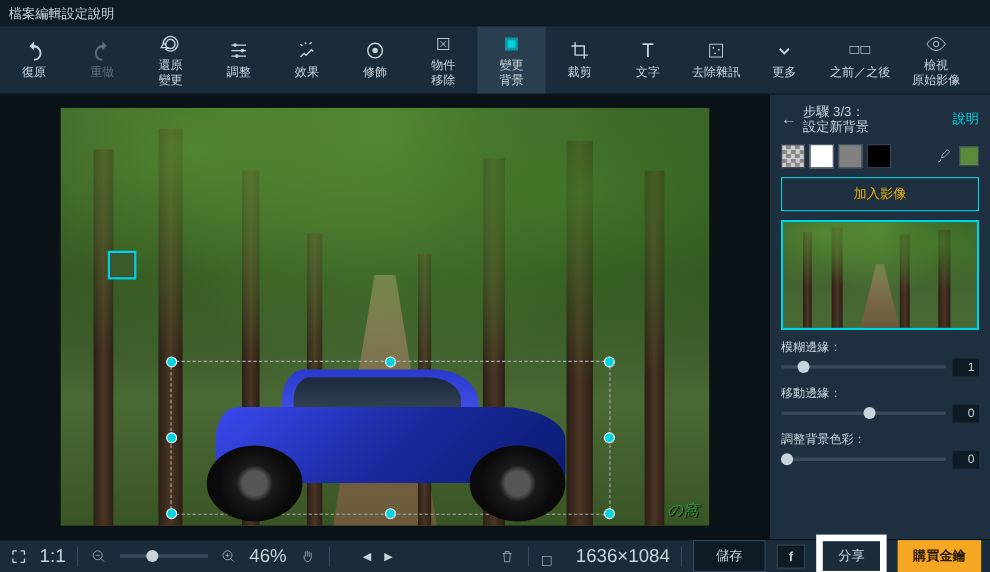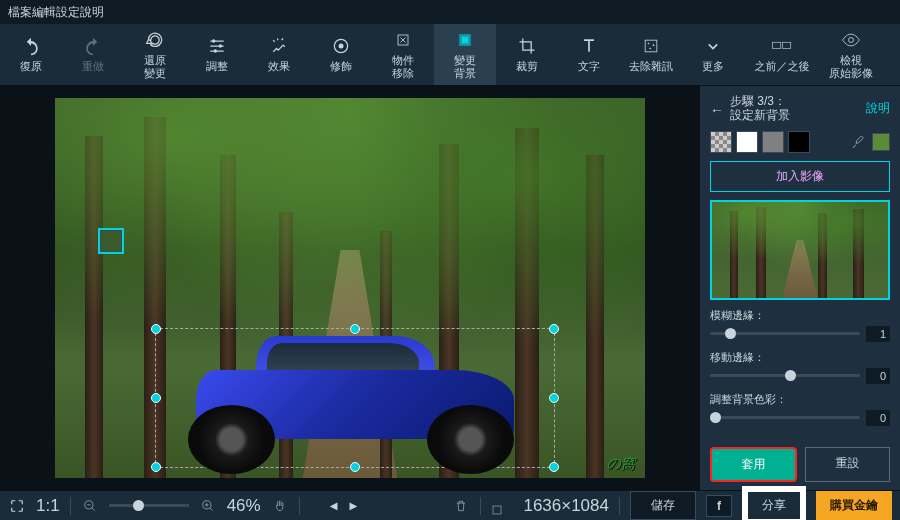--- a/index.html
+++ b/index.html
@@ -34,21 +34,21 @@
 .panel{width:200px;background:#1e2f3f;display:flex;flex-direction:column;padding:8px 10px;gap:8px}
 .panel-head{display:flex;align-items:center;gap:6px}
 .panel-head .back{font-size:14px;cursor:pointer}
 .panel-head .title{flex:1;font-size:11px;line-height:1.2}
 .panel-head .help{color:#00d4e0;cursor:pointer}
 .swatches{display:flex;gap:4px;align-items:center}
 .sw{width:22px;height:22px;border:1px solid #3a4a5a;cursor:pointer}
 .sw.trans{background:repeating-conic-gradient(#888 0 25%,#ccc 0 50%) 0 0/8px 8px}
 .sw.sel{outline:2px solid #00d4e0}
 .dropper{margin-left:auto;width:20px;height:20px;cursor:pointer;display:flex;align-items:center;justify-content:center}
-.btn-outline{border:1px solid #00d4e0;color:#f0abfc;text-align:center;padding:6px;cursor:pointer;background:transparent}
+.btn-outline{border:1px solid #00d4e0;color:#eab308;text-align:center;padding:6px;cursor:pointer;background:transparent}
 .thumb{height:100px;border:2px solid #00d4e0;background:linear-gradient(#3a5a2a,#4a6a35);position:relative;overflow:hidden}
 .thumb .path{left:40%;width:20%}
 .slider-row{display:flex;flex-direction:column;gap:3px}
 .slider-label{font-size:11px}
 .slider-track{display:flex;align-items:center;gap:6px}
 .track{flex:1;height:3px;background:#3a4a5a;position:relative;border-radius:2px}
 .thumb-dot{position:absolute;top:-4px;width:11px;height:11px;background:#c8d4dc;border-radius:50%}
 .val{width:24px;text-align:right;background:#0e1a24;padding:2px 4px;font-size:11px}
 .action-row{display:flex;gap:8px;margin-top:auto}
 .btn-apply{flex:1;background:#00b090;color:#fff;text-align:center;padding:7px;cursor:pointer;border:2px solid #ff2020;border-radius:4px}
@@ -267,24 +267,20 @@
     </div>
     <div class="slider-row">
       <div class="slider-label">調整背景色彩：</div>
       <div class="slider-track">
           <div class="track">
             <div class="thumb-dot" style="left:0"></div>
           </div>
           <div class="val">0</div>
         </div>
     </div>
-    <div class="action-row">
-      <div class="btn-apply">套用</div>
-      <div class="btn-reset">重設</div>
-    </div>
   </div>
 </div>
 
 <div class="statusbar">
   <div class="sb-ico">
       <svg width="14" height="14" viewBox="0 0 24 24">
         <path d="M3 3h6M3 3v6M21 3h-6M21 3v6M3 21h6M3 21v-6M21 21h-6M21 21v-6" stroke="#c8d4dc" stroke-width="2"></path>
       </svg>
     </div>
   <span class="sb-txt">1:1</span>

